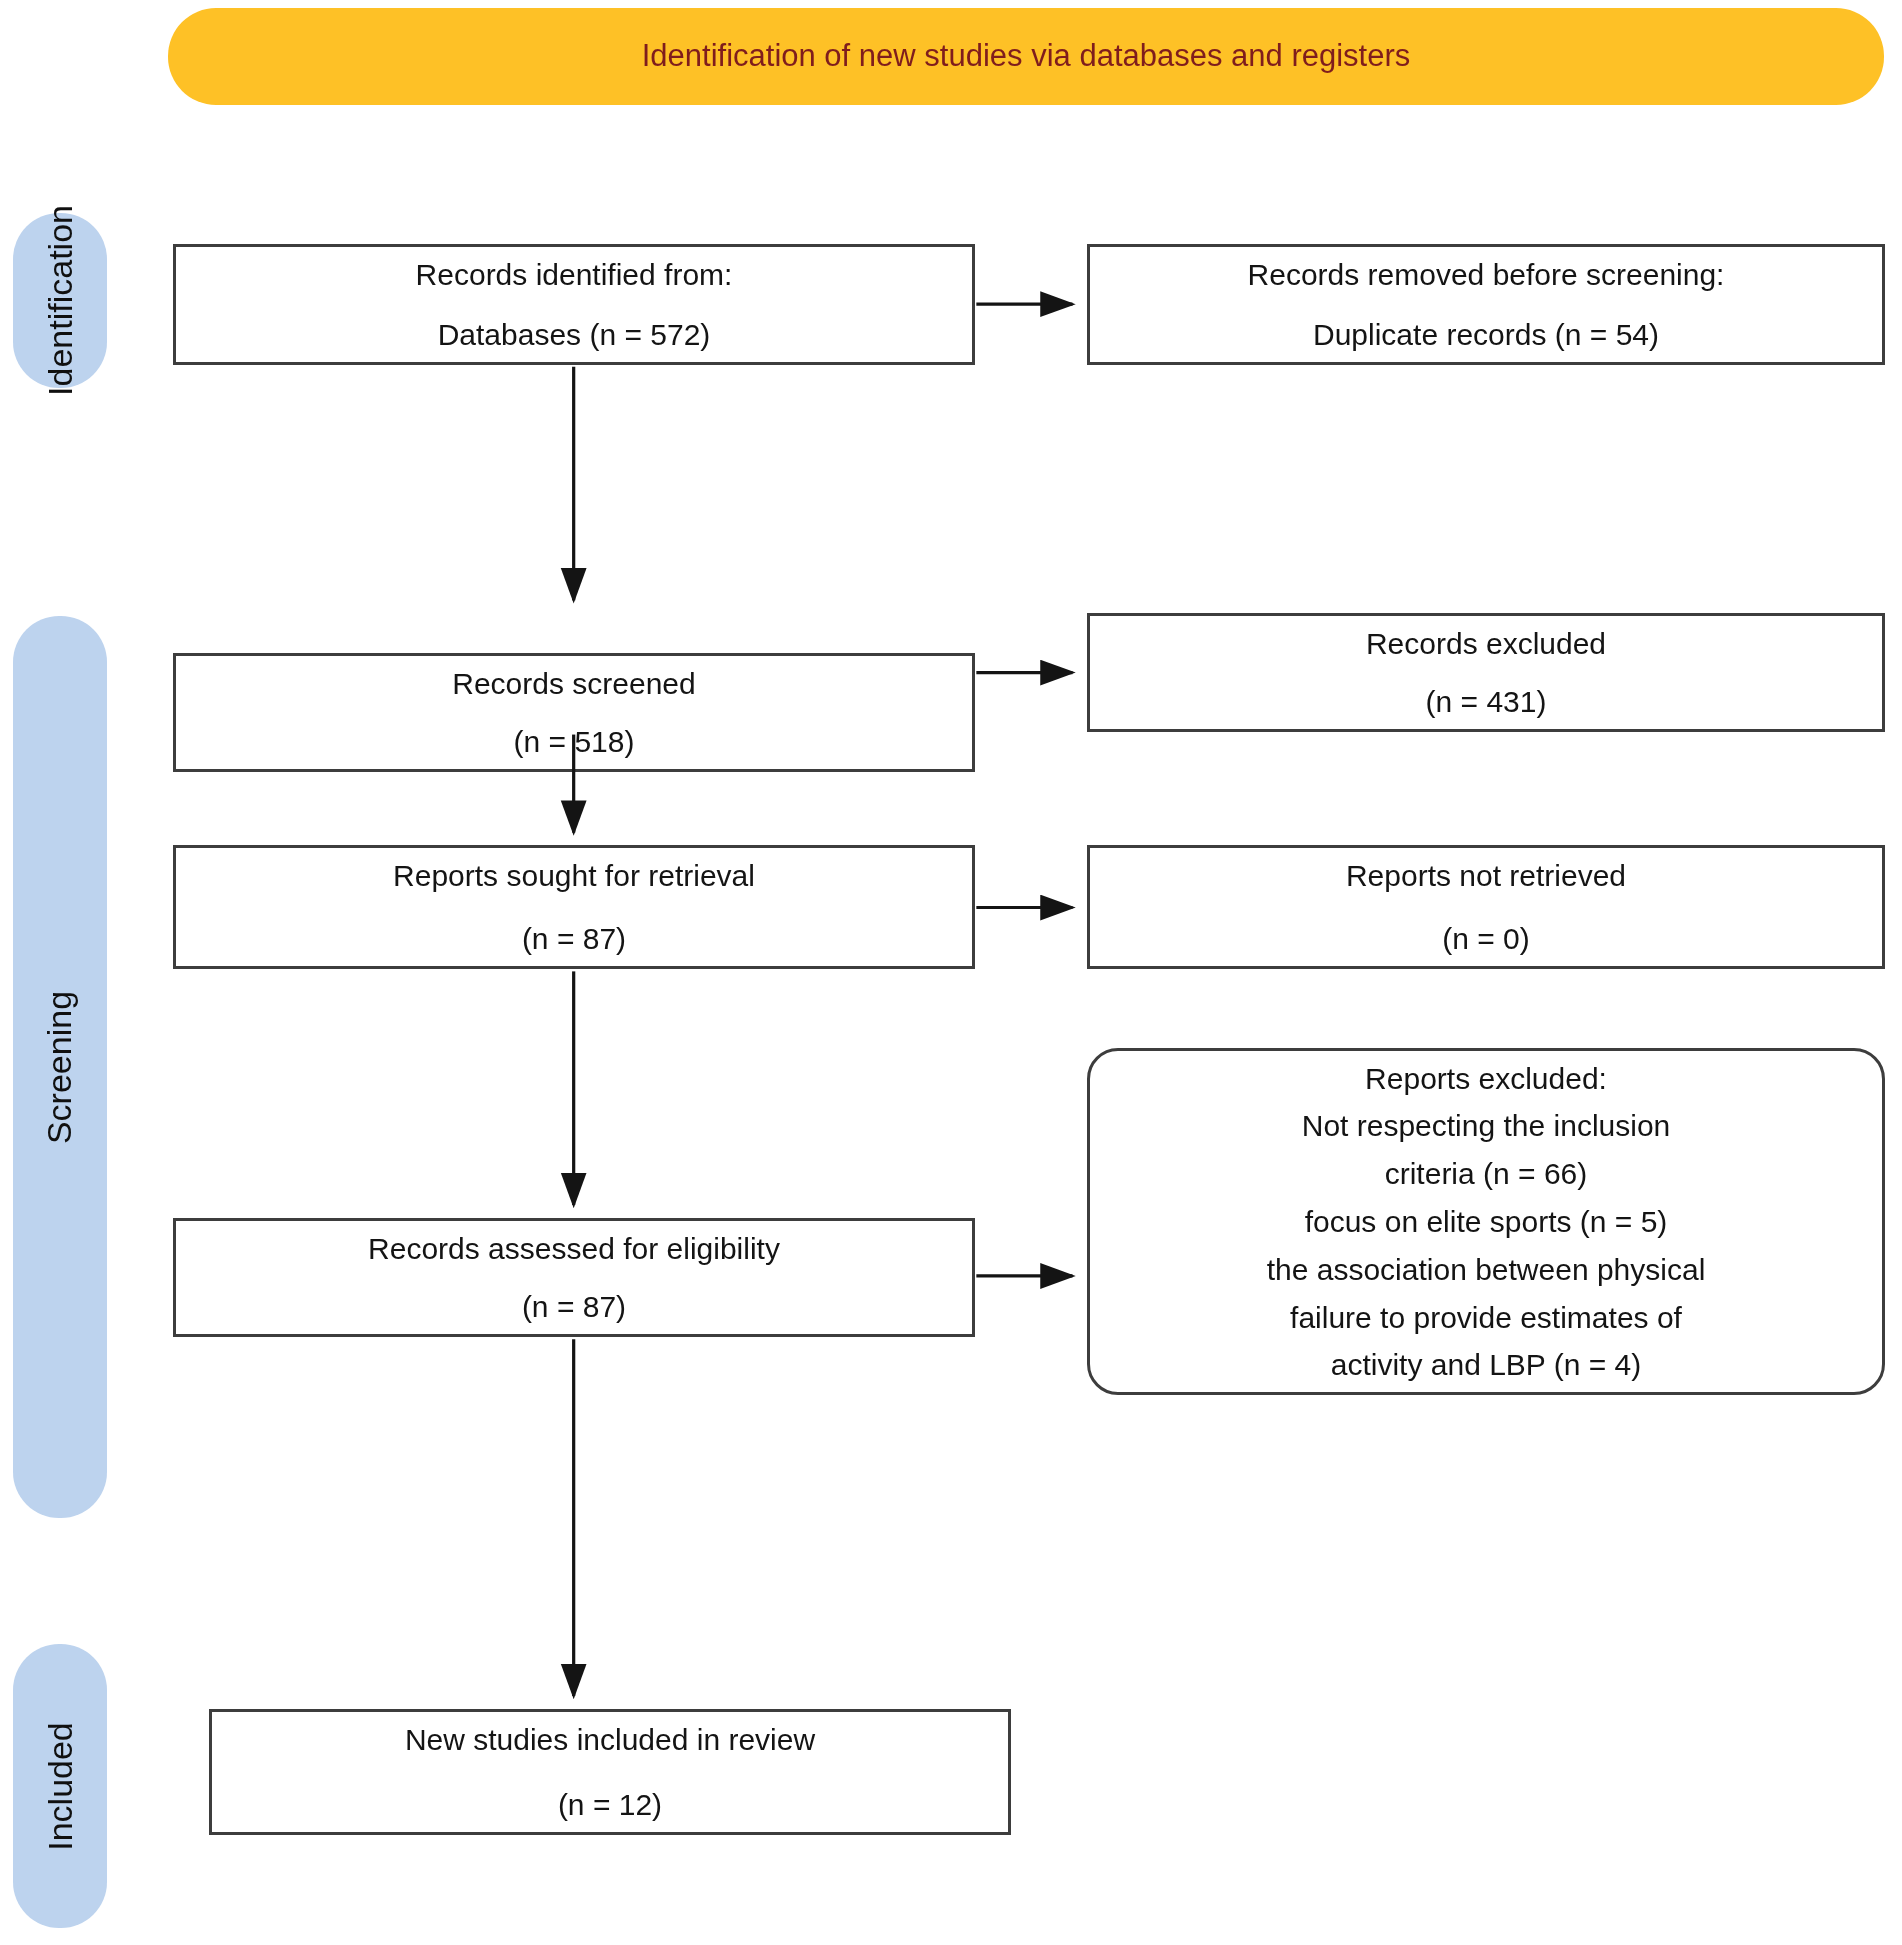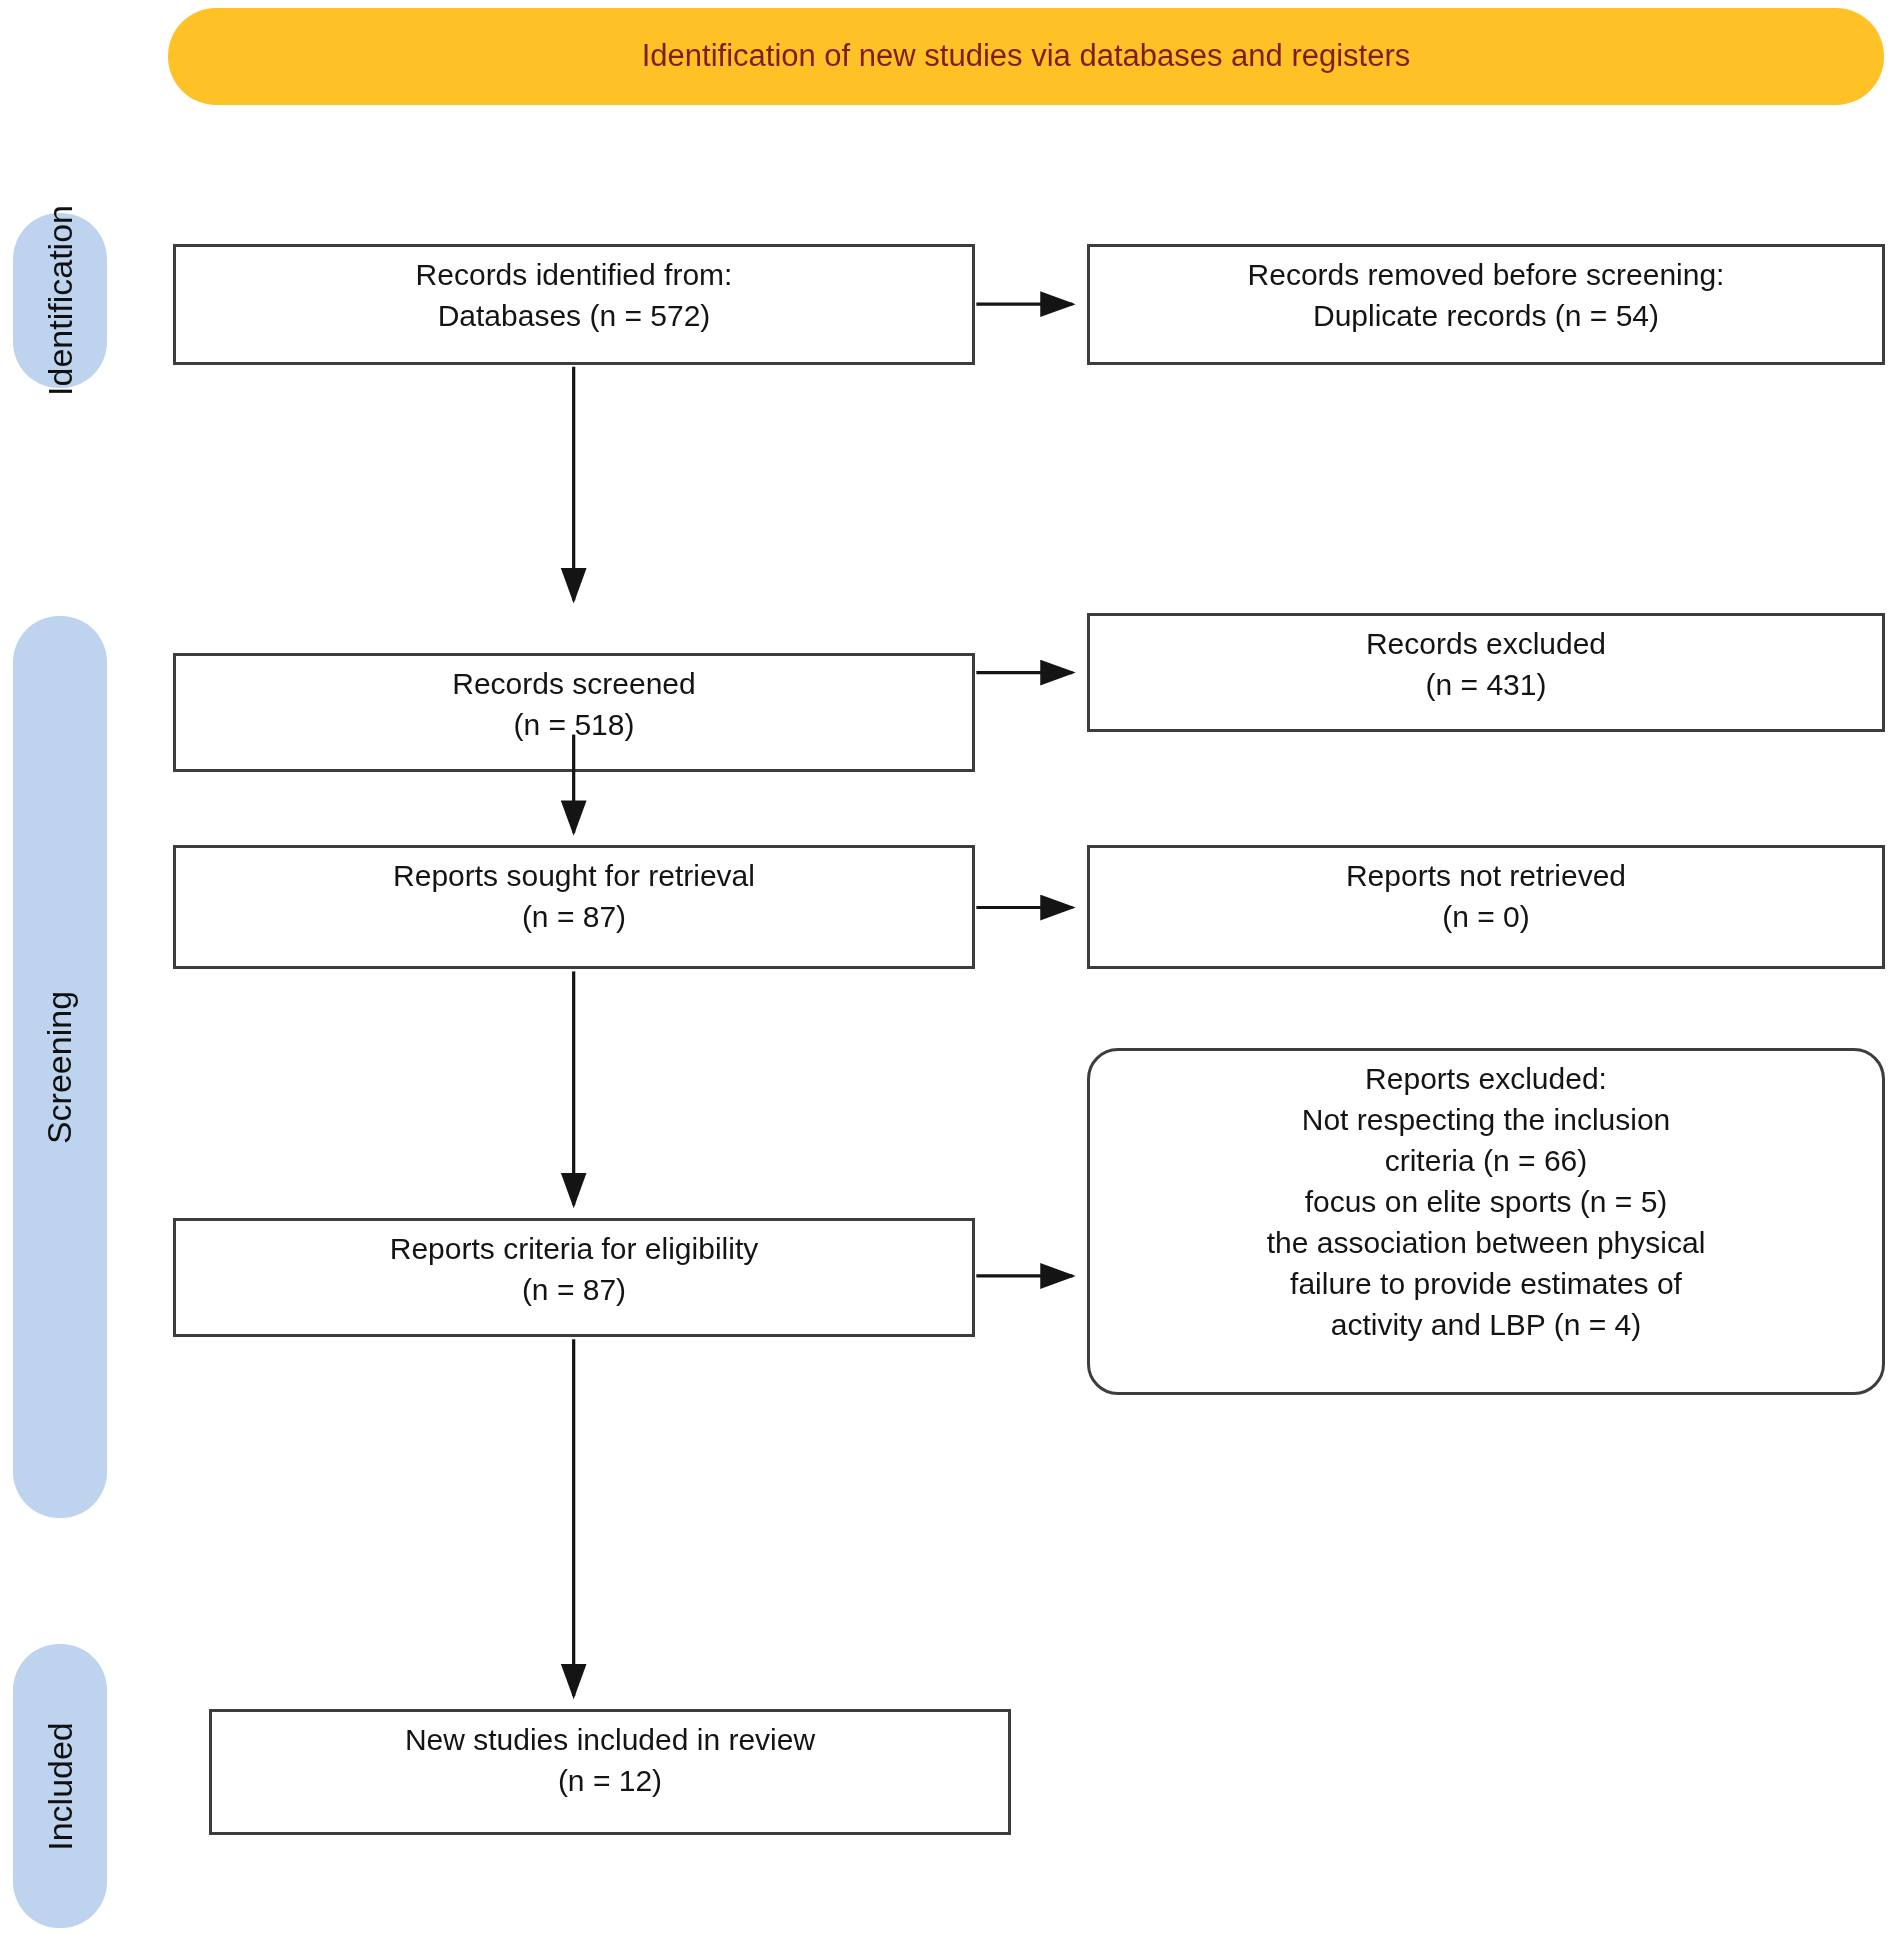--- a/index.html
+++ b/index.html
@@ -41,21 +41,21 @@
     transform:rotate(-90deg);
     white-space:nowrap;
     font-size:34px;
     color:#101010;
   }
   .box{
     position:absolute;
     box-sizing:border-box;
     background:#fff;
     border:3.2px solid var(--box-border);
-    display:flex;flex-direction:column;align-items:center;justify-content:flex-start;
+    display:flex;flex-direction:column;align-items:center;justify-content:space-between;
     text-align:center;
     font-size:30px;line-height:1.37;
     color:var(--text);
     padding:6.5px 13px;
   }
   .box-left{left:173px;width:802px;}
   .box-right{left:1087px;width:798px;}
   .b1{top:244px;height:121px;}
   .b2{top:613px;height:119px;margin-top:40px;}
   .b3{top:845px;height:124px;}
@@ -114,21 +114,21 @@
     <div>Reports sought for retrieval</div>
     <div>(n = 87)</div>
   </div>
 
   <div class="box box-right r3">
     <div>Reports not retrieved</div>
     <div>(n = 0)</div>
   </div>
 
   <div class="box box-left b4">
-    <div>Reports criteria for eligibility</div>
+    <div>Records assessed for eligibility</div>
     <div>(n = 87)</div>
   </div>
 
   <div class="box box-right r4">
     <div>Reports excluded:</div>
     <div>Not respecting the inclusion</div>
     <div>criteria (n = 66)</div>
     <div>focus on elite sports (n = 5)</div>
     <div>the association between physical</div>
     <div>failure to provide estimates of</div>

